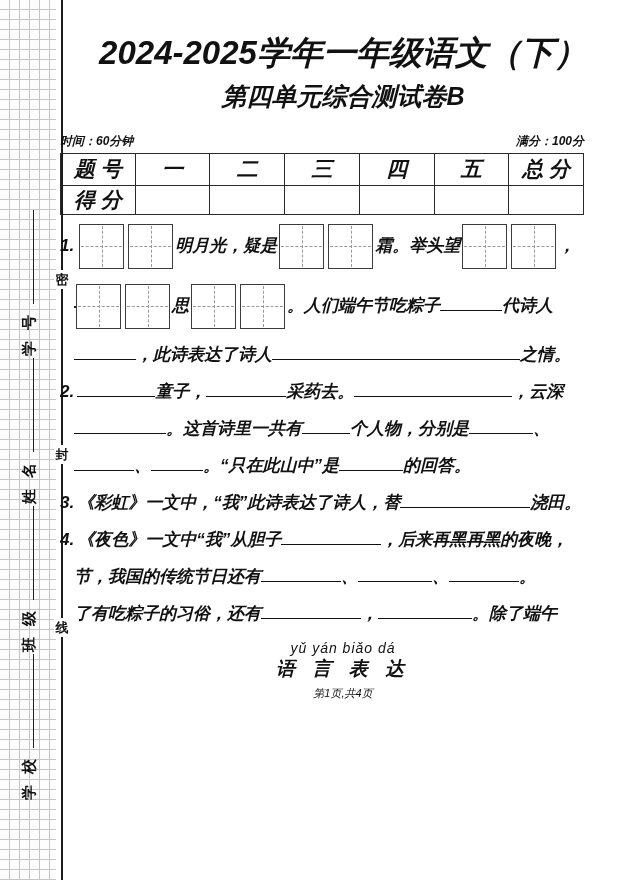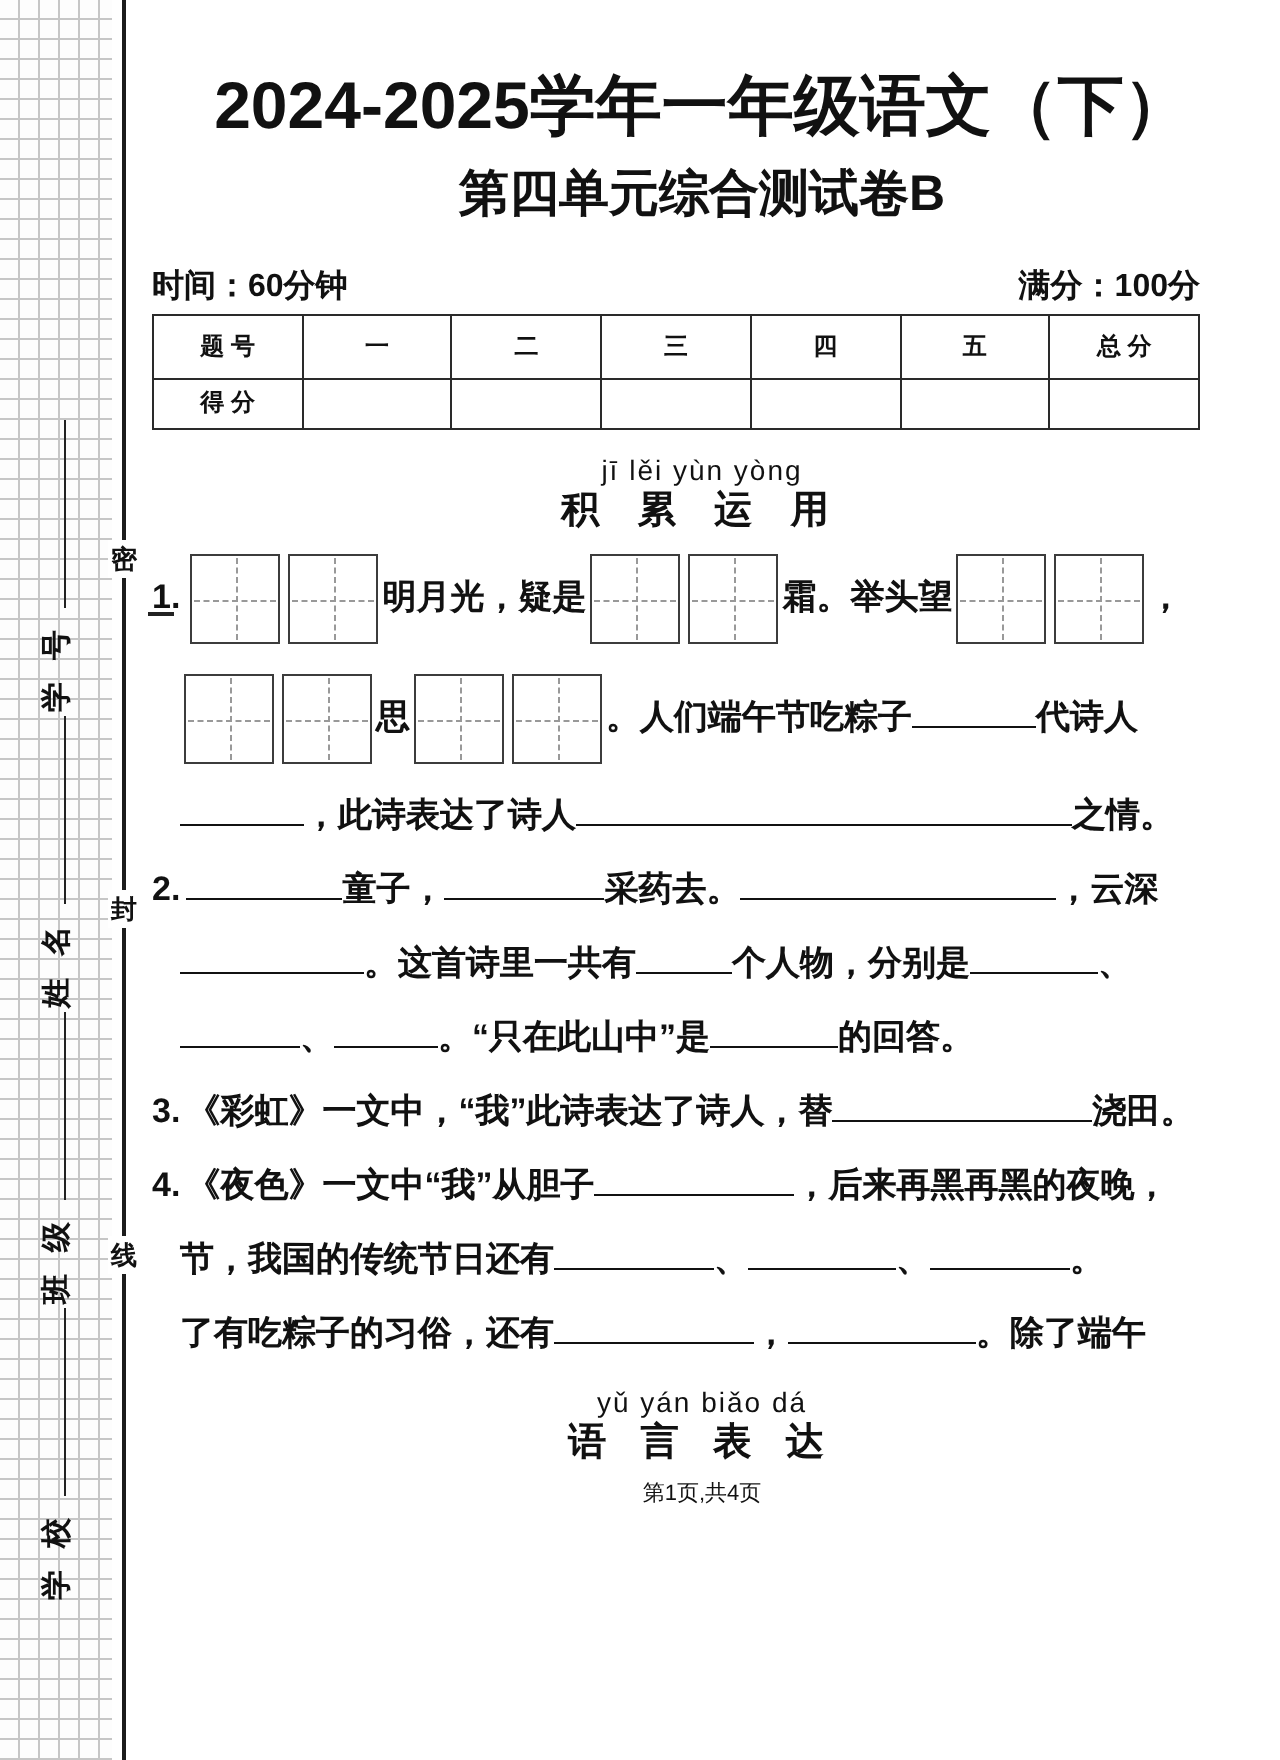--- a/index.html
+++ b/index.html
@@ -27,29 +27,29 @@
   
   .sidebar-rotated{
     position:absolute;left:14px;top:880px;width:880px;height:30px;
     transform:rotate(-90deg);transform-origin:0 0;
     white-space:nowrap;padding-left:78px;box-sizing:border-box;
     font-size:15px;font-weight:bold;line-height:30px;
   }
   .sb-label{letter-spacing:11px;margin-left:2px;}
   .sb-line{display:inline-block;width:94px;height:13px;border-bottom:1.6px solid #222;}
   
-  .main{position:absolute;left:76px;right:14px;top:0;overflow:hidden;}
+  .main{position:absolute;left:60px;right:14px;top:0;overflow:hidden;font-style:italic;}
   .title{margin-top:34px;text-align:center;font-size:33px;font-weight:bold;
          letter-spacing:0px;white-space:nowrap;line-height:1.15;}
   .subtitle{margin-top:8px;text-align:center;font-size:25px;font-weight:bold;white-space:nowrap;}
   .meta{width:524px;margin-top:20px;display:flex;justify-content:space-between;
-        font-size:16px;font-weight:bold;}
+        font-size:12px;font-weight:bold;}
   table.score{width:524px;border-collapse:collapse;margin-top:3px;table-layout:fixed;}
   table.score td{border:1.6px solid #2a2a2a;text-align:center;font-weight:bold;
-                 font-size:12px;padding:0;margin-left:28px;}
+                 font-size:21px;padding:0;margin-left:28px;}
   table.score tr.hdr td{height:31px;}
   table.score tr.scr td{height:24px;}
   .sec-head{text-align:center;margin-top:12px;line-height:1.25;}
   .sec-pinyin{font-size:14px;font-weight:normal;letter-spacing:1px;}
   .sec-title{font-size:19px;font-weight:bold;letter-spacing:7px;}
   .q1-head{margin-top:10px;line-height:1.3;}
   .q1-pinyin{font-size:14px;margin-left:16px;letter-spacing:1px;}
   .q1-title{font-size:18px;font-weight:bold;letter-spacing:1px;}
   .questions{margin-top:8px;font-weight:bold;font-size:17px;}
   .qline{white-space:nowrap;margin-bottom:13px;line-height:24px;}
@@ -103,24 +103,20 @@
       <td></td>
       <td></td>
       <td></td>
       <td></td>
       <td></td>
       <td></td>
     </tr>
   </tbody>
     </table>
 
-  <div class="sec-head">
-    <div class="sec-pinyin">jī  lěi yùn yòng</div>
-    <div class="sec-title">积 累 运  用</div>
-  </div>
 
 
   <div class="questions">
       <div>
         <div class="qline"><span class="qnum">1.</span><span class="tzg"><i class="v"></i><i class="h"></i></span><span class="tzg"><i class="v"></i><i class="h"></i></span><span>明月光，疑是</span><span class="tzg"><i class="v"></i><i class="h"></i></span><span class="tzg"><i class="v"></i><i class="h"></i></span><span>霜。举头望</span><span class="tzg"><i class="v"></i><i class="h"></i></span><span class="tzg"><i class="v"></i><i class="h"></i></span><span>，</span></div>
         <div class="qline cont"><span class="tzg"><i class="v"></i><i class="h"></i></span><span class="tzg"><i class="v"></i><i class="h"></i></span><span>思</span><span class="tzg"><i class="v"></i><i class="h"></i></span><span class="tzg"><i class="v"></i><i class="h"></i></span><span>。人们端午节吃粽子</span><span class="blank" style="width: 62px;"></span><span>代诗人</span></div>
         <div class="qline cont"><span class="blank" style="width: 62px;"></span><span>，此诗表达了诗人</span><span class="blank" style="width: 248px;"></span><span>之情。</span></div>
       </div>
       <div>
         <div class="qline"><span class="qnum">2.</span><span class="blank" style="width: 78px;"></span><span>童子，</span><span class="blank" style="width: 80px;"></span><span>采药去。</span><span class="blank" style="width: 158px;"></span><span>，云深</span></div>

